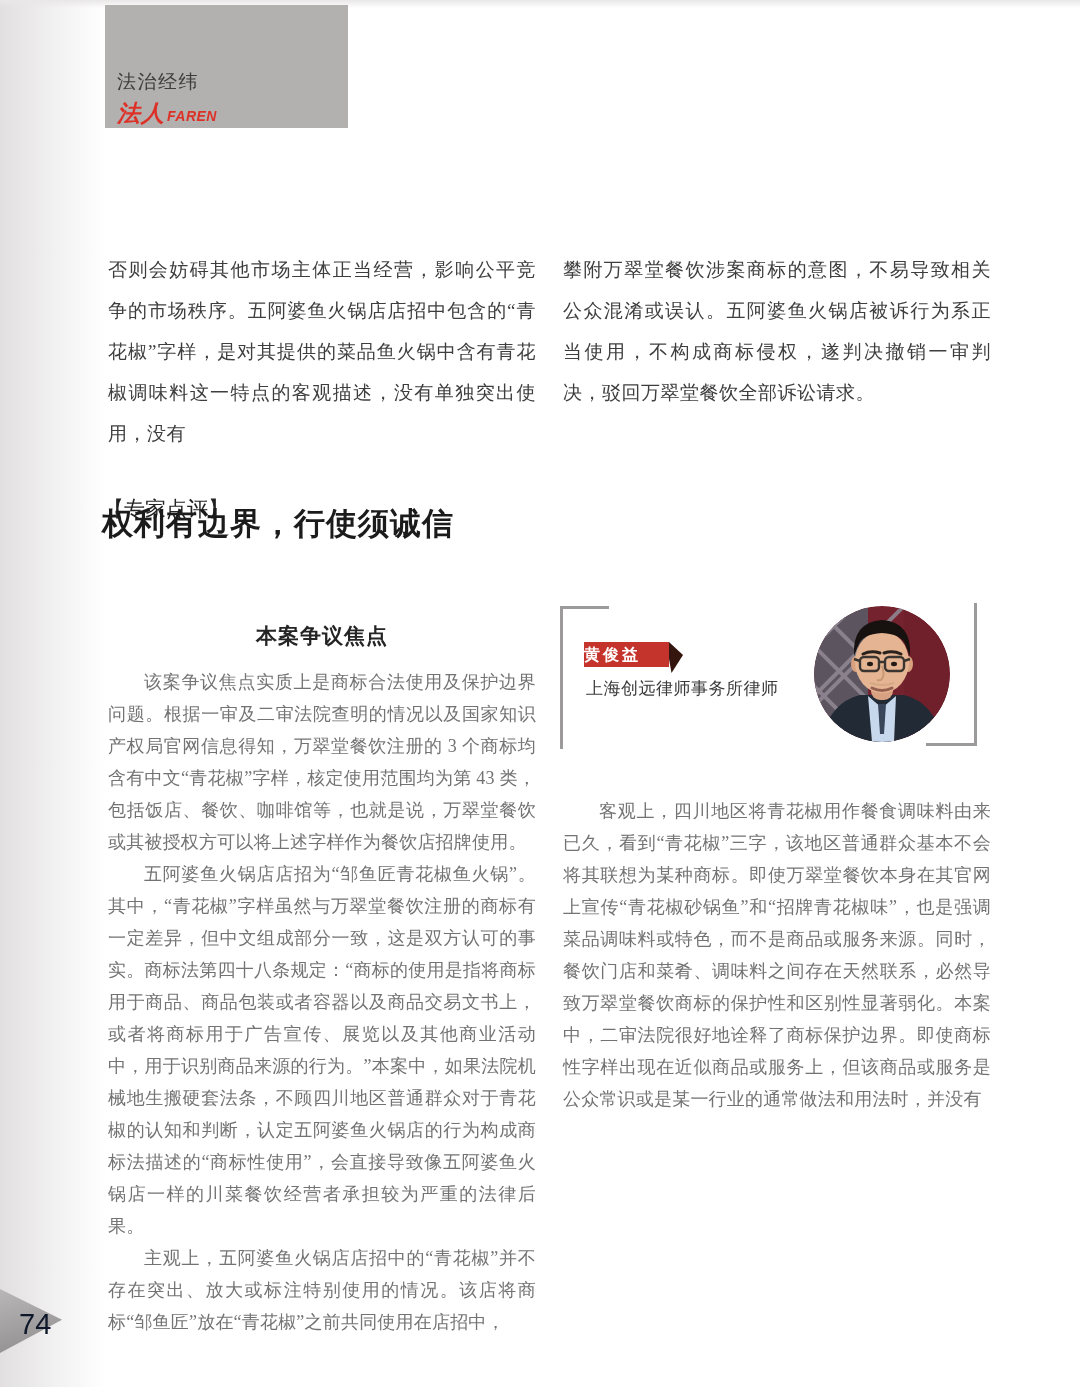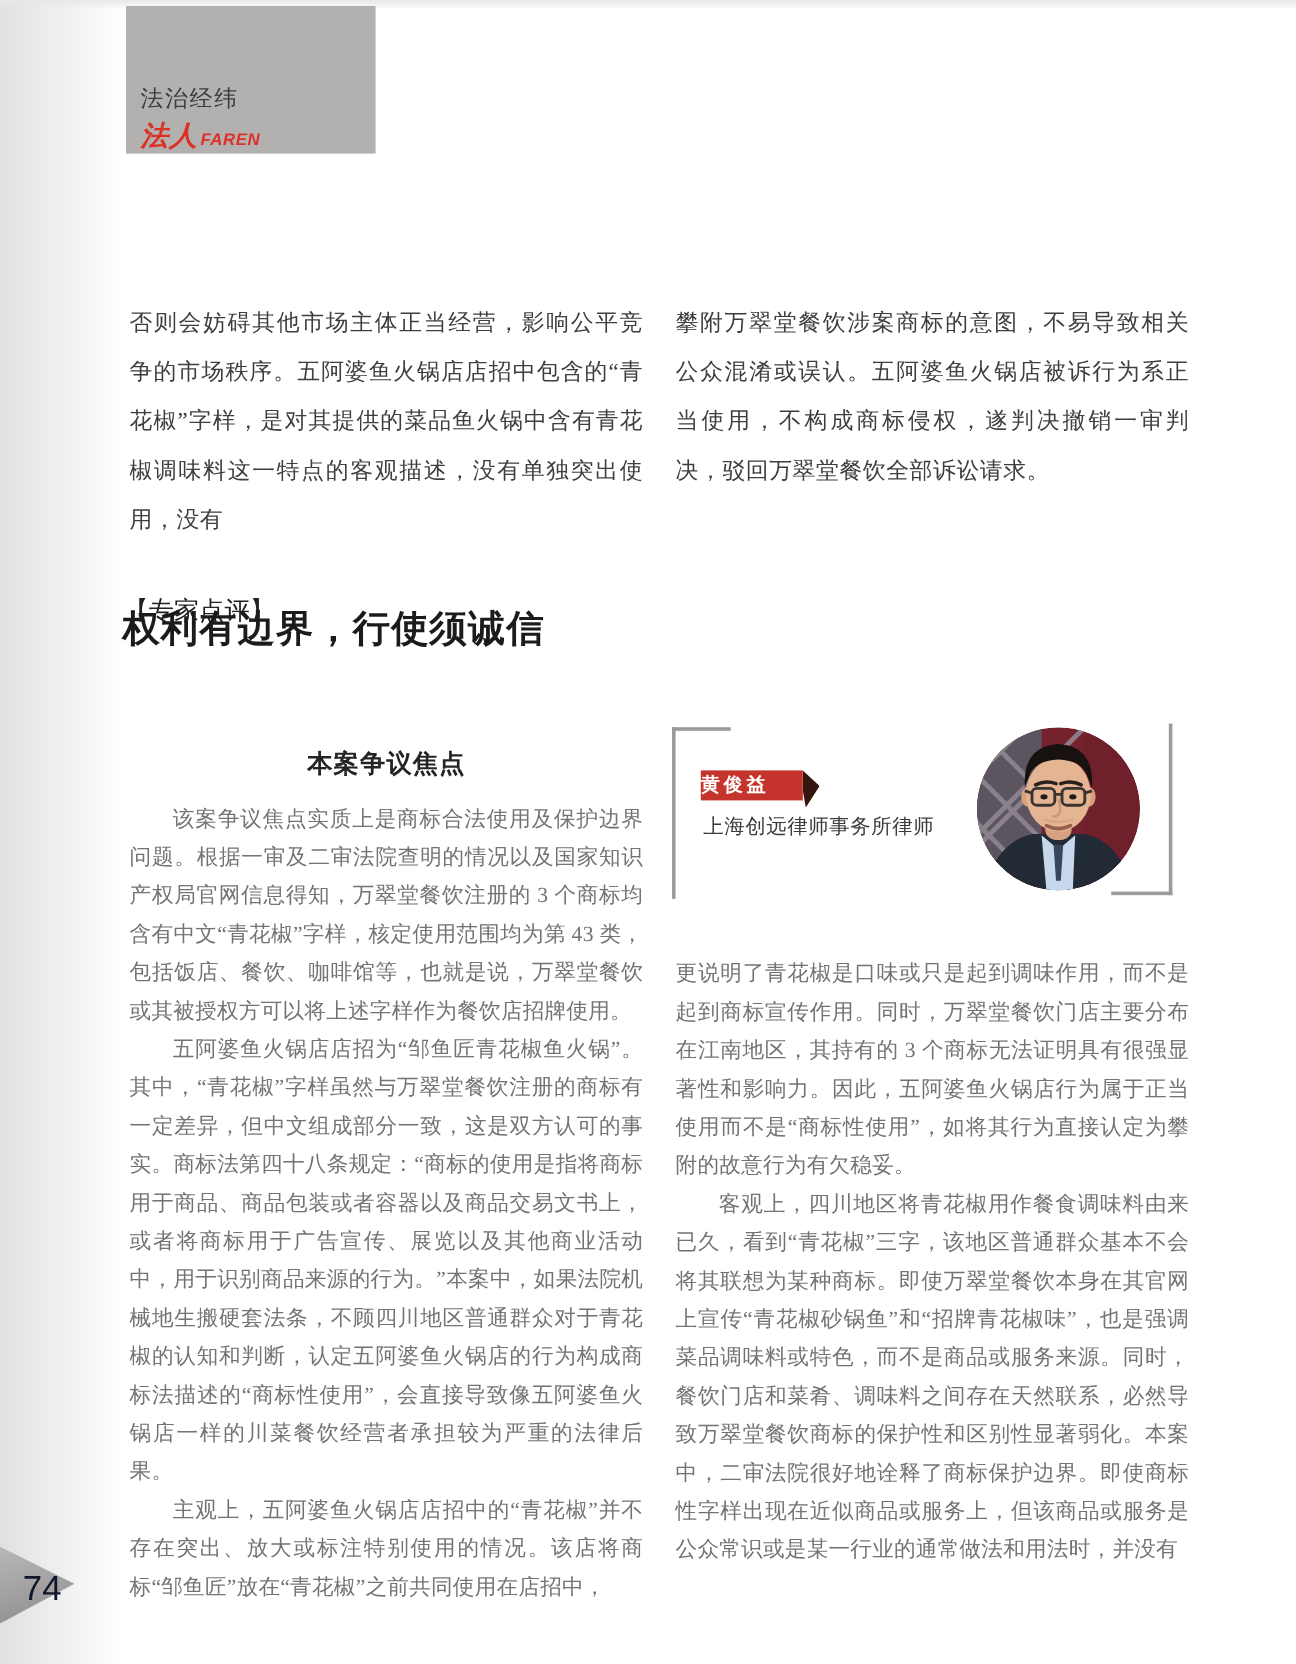--- a/index.html
+++ b/index.html
@@ -6,21 +6,21 @@
   body{
     width:1080px;height:1387px;position:relative;background:#ffffff;
     font-family:"Liberation Serif","DejaVu Serif",serif;
     overflow:hidden;
   }
   .edge-left{position:absolute;left:0;top:0;bottom:0;width:105px;
     background:linear-gradient(90deg,#e1dfdf 0%,#f3f2f2 55%,#ffffff 100%);}
   .edge-top{position:absolute;left:0;top:0;right:0;height:8px;
     background:linear-gradient(#e9e7e7,rgba(255,255,255,0));}
   
-  .header-box{position:absolute;left:105px;top:5px;width:208px;height:123px;background:#b3b0b0;}
+  .header-box{position:absolute;left:105px;top:5px;width:243px;height:123px;background:#b3b0b0;}
   .section-label{position:absolute;left:12px;top:64px;font-size:19px;color:#3d3d3d;
     font-family:"Liberation Sans","DejaVu Sans",sans-serif;letter-spacing:1.5px;}
   .logo{position:absolute;left:12px;top:93px;white-space:nowrap;
     font-family:"Liberation Sans","DejaVu Sans",sans-serif;font-style:italic;font-weight:800;}
   .logo-cn{font-size:23px;color:#dd3128;letter-spacing:1px;}
   .logo-en{font-size:14px;color:#dd3128;margin-left:2px;letter-spacing:0.5px;}
   
   .intro-col{position:absolute;top:249px;width:428px;}
   .intro-col.left{left:108px;} .intro-col.right{left:563px;}
   .intro-text{margin:0;font-size:19px;line-height:41px;letter-spacing:0.5px;
@@ -134,19 +134,18 @@
           <ellipse cx="56" cy="58" rx="3" ry="2.2" fill="#221a16"></ellipse>
           <ellipse cx="80" cy="58" rx="3" ry="2.2" fill="#221a16"></ellipse>
           <path d="M68 60 q3 9 0 13 q-2 2 -5 1" stroke="#c79874" stroke-width="2" fill="none"></path>
           <path d="M58 82 q10 5 20 0" stroke="#95604e" stroke-width="3" fill="none" stroke-linecap="round"></path>
           <path d="M56 77 q12 4 24 0" stroke="#caa07c" stroke-width="2" fill="none" opacity="0.6"></path>
         </g>
       </svg>
     </div>
   </div>
   <div>
-      <p class="para">更说明了青花椒是口味或只是起到调味作用，而不是起到商标宣传作用。同时，万翠堂餐饮门店主要分布在江南地区，其持有的 3 个商标无法证明具有很强显著性和影响力。因此，五阿婆鱼火锅店行为属于正当使用而不是“商标性使用”，如将其行为直接认定为攀附的故意行为有欠稳妥。</p>
       <p class="para indent">客观上，四川地区将青花椒用作餐食调味料由来已久，看到“青花椒”三字，该地区普通群众基本不会将其联想为某种商标。即使万翠堂餐饮本身在其官网上宣传“青花椒砂锅鱼”和“招牌青花椒味”，也是强调菜品调味料或特色，而不是商品或服务来源。同时，餐饮门店和菜肴、调味料之间存在天然联系，必然导致万翠堂餐饮商标的保护性和区别性显著弱化。本案中，二审法院很好地诠释了商标保护边界。即使商标性字样出现在近似商品或服务上，但该商品或服务是公众常识或是某一行业的通常做法和用法时，并没有</p>
     </div>
 </div>
 
 <div class="page-arrow"></div>
 <div class="page-num">74</div>
 
 </body></html>

